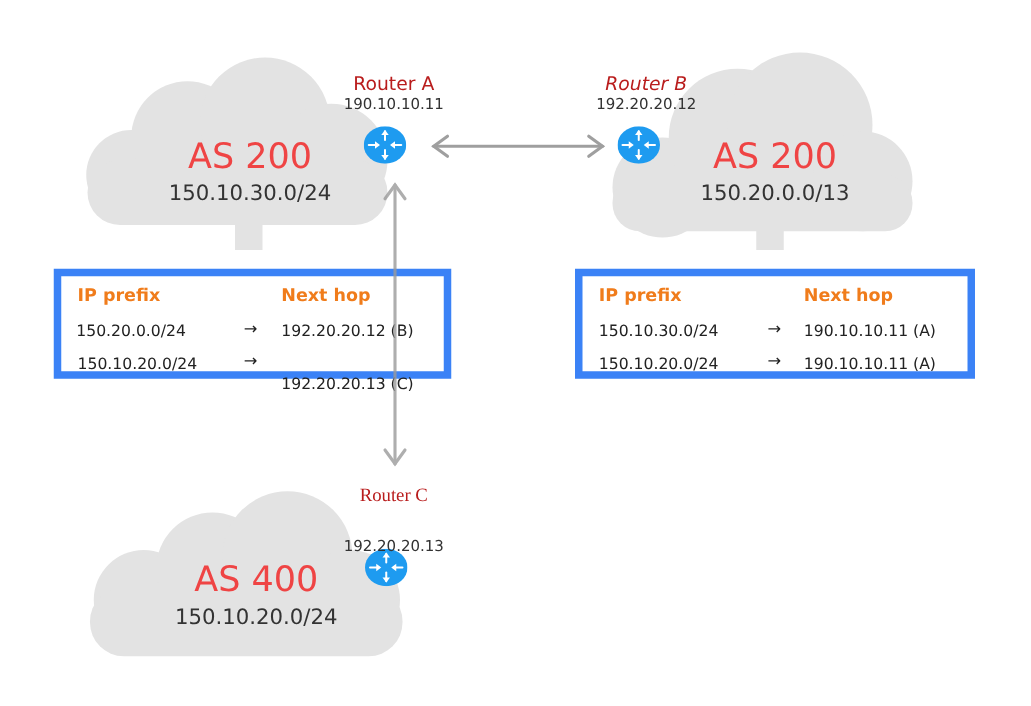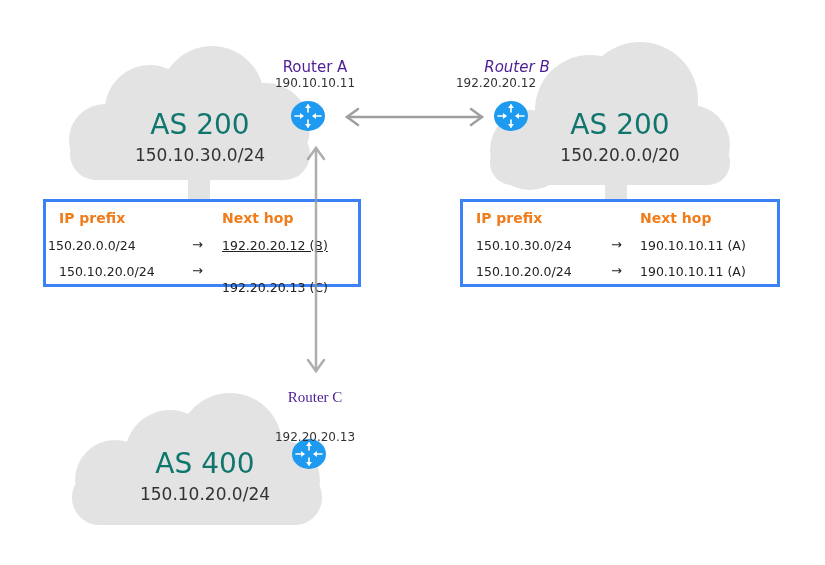--- a/index.html
+++ b/index.html
@@ -1,24 +1,24 @@
 <!DOCTYPE html>
 <html><head>
   <meta charset="utf-8">
   <style>
     html, body { margin: 0; padding: 0; background: #ffffff; }
     body { width: 825px; height: 565px; position: relative; overflow: hidden;
       font-family: "DejaVu Sans", sans-serif; color: #222; }
     svg.layer { position: absolute; left: 0; top: 0; }
     .txt { position: absolute; white-space: nowrap; text-align: center; }
-    .router-name { font-size: 15px; color: #4c1d95; }
+    .router-name { font-size: 15px; color: #b91c1c; }
     .router-ip { font-size: 12px; color: #333; }
-    .as-name { font-size: 28px; color: #0f766e; }
+    .as-name { font-size: 28px; color: #ef4444; }
     .as-prefix { font-size: 17px; color: #333; }
-    .table { position: absolute; background: #fff; border: 3px solid #3b82f6; box-sizing: border-box; }
+    .table { position: absolute; background: #fff; border: 6px solid #3b82f6; box-sizing: border-box; margin-top: 16px; }
     .thead { position: absolute; font-size: 14px; font-weight: bold; color: #f07c1b; white-space: nowrap; }
     .cell { position: absolute; font-size: 12.5px; color: #222; white-space: nowrap; }
     .arrow-glyph { position: absolute; font-size: 13px; color: #222; }
     .router-icon { position: absolute; width: 34px; height: 30px; }
   </style>
 </head>
 <body>
 
 <svg class="layer" width="825" height="565">
 
@@ -45,23 +45,23 @@
     <circle cx="170" cy="455" r="45"></circle>
     <circle cx="230" cy="445" r="52"></circle>
     <circle cx="280" cy="480" r="40"></circle>
     <rect x="72" y="470" width="250" height="55" rx="27"></rect>
   </g>
 </svg>
 
 <div class="table" style="left:43px; top:199px; width:318px; height:88px;">
   <span class="thead" style="left:13px; top:8px;">IP prefix</span>
   <span class="thead" style="left:176px; top:8px;">Next hop</span>
-  <span class="cell" style="left:2px; top:36px;">150.20.0.0/24</span>
+  <span class="cell" style="left:12px; top:36px;">150.20.0.0/24</span>
   <span class="arrow-glyph" style="left:146px; top:35px;">→</span>
-  <span class="cell" style="left:176px; top:36px;text-decoration:underline;">192.20.20.12 (B)</span>
+  <span class="cell" style="left:176px; top:36px;">192.20.20.12 (B)</span>
   <span class="cell" style="left:13px; top:62px;">150.10.20.0/24</span>
   <span class="arrow-glyph" style="left:146px; top:61px;">→</span>
   <span class="cell" style="left:176px; top:78px;">192.20.20.13 (C)</span>
 </div>
 
 <div class="table" style="left:460px; top:199px; width:320px; height:88px;">
   <span class="thead" style="left:13px; top:8px;">IP prefix</span>
   <span class="thead" style="left:177px; top:8px;">Next hop</span>
   <span class="cell" style="left:13px; top:36px;">150.10.30.0/24</span>
   <span class="arrow-glyph" style="left:148px; top:35px;">→</span>
@@ -120,22 +120,22 @@
     <line x1="4" y1="15" x2="11" y2="15"></line>
       <polygon points="9,12 13,15 9,18" stroke="none"></polygon>
     <line x1="23" y1="15" x2="30" y2="15"></line>
       <polygon points="25,12 21,15 25,18" stroke="none"></polygon>
   </g>
 </svg>
 
 <div class="txt router-name" style="left:265px; top:58px; width:100px;">Router A</div>
 <div class="txt router-ip" style="left:255px; top:76px; width:120px;">190.10.10.11</div>
 <div class="txt router-name" style="left:467px; top:58px; width:100px;font-style:italic;">Router B</div>
-<div class="txt router-ip" style="left:436px; top:76px; width:120px;">192.20.20.12</div>
+<div class="txt router-ip" style="left:457px; top:76px; width:120px;">192.20.20.12</div>
 <div class="txt router-name" style="left:265px; top:389px; width:100px;font-family:Liberation Serif, serif;">Router C</div>
 <div class="txt router-ip" style="left:255px; top:430px; width:120px;">192.20.20.13</div>
 
 <div class="txt as-name" style="left:120px; top:108px; width:160px;">AS 200</div>
 <div class="txt as-prefix" style="left:110px; top:145px; width:180px;">150.10.30.0/24</div>
 <div class="txt as-name" style="left:540px; top:108px; width:160px;">AS 200</div>
-<div class="txt as-prefix" style="left:530px; top:145px; width:180px;">150.20.0.0/20</div>
+<div class="txt as-prefix" style="left:530px; top:145px; width:180px;">150.20.0.0/13</div>
 <div class="txt as-name" style="left:125px; top:447px; width:160px;">AS 400</div>
 <div class="txt as-prefix" style="left:115px; top:484px; width:180px;">150.10.20.0/24</div>
 
 </body></html>

